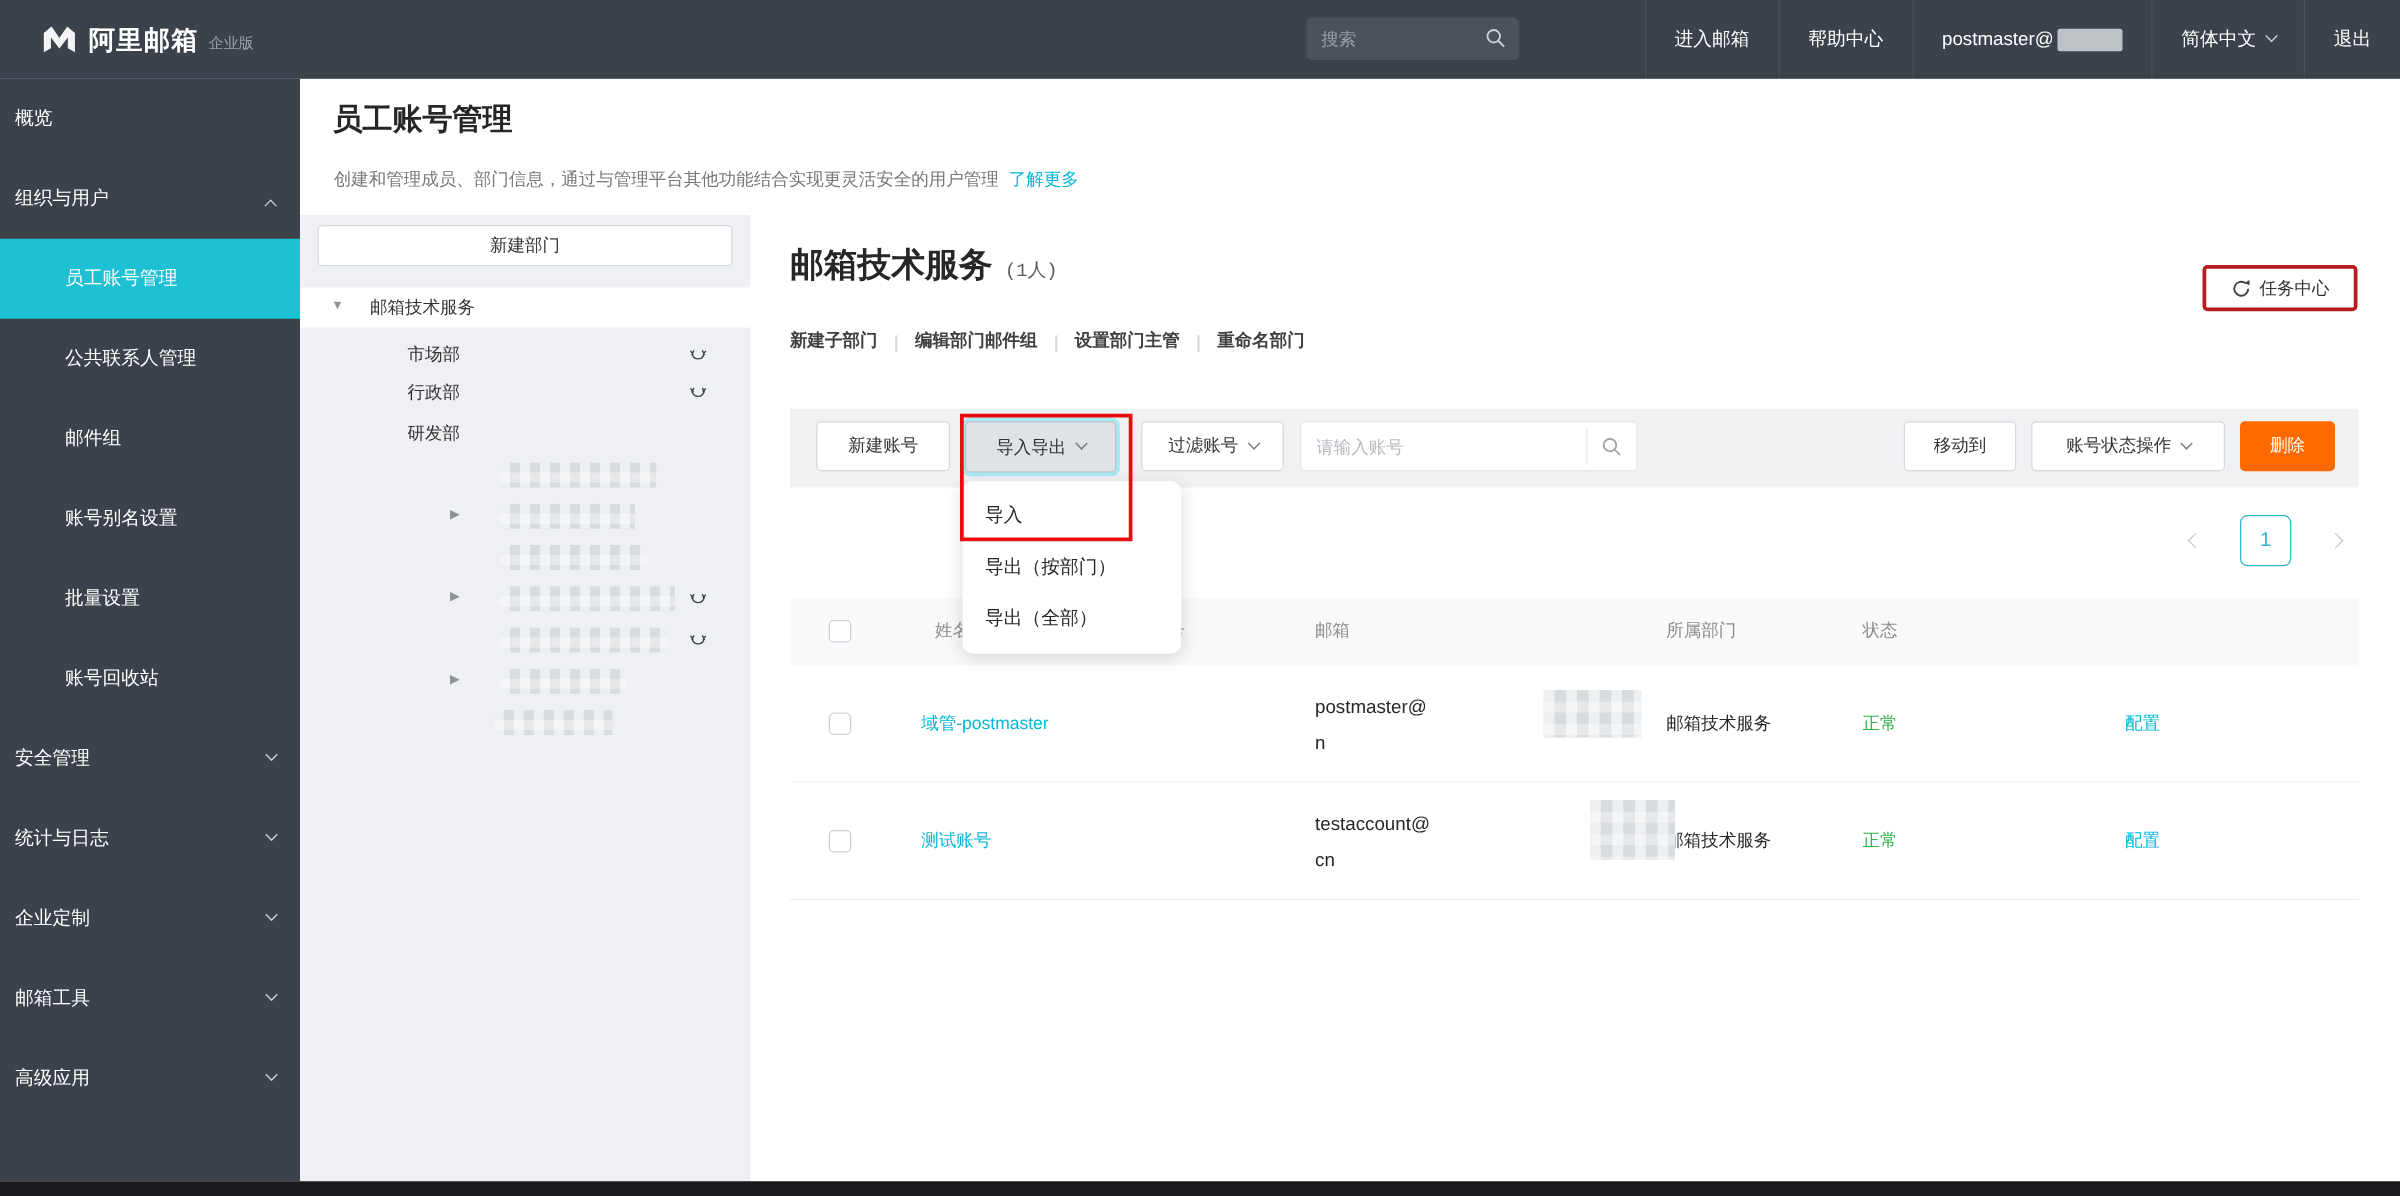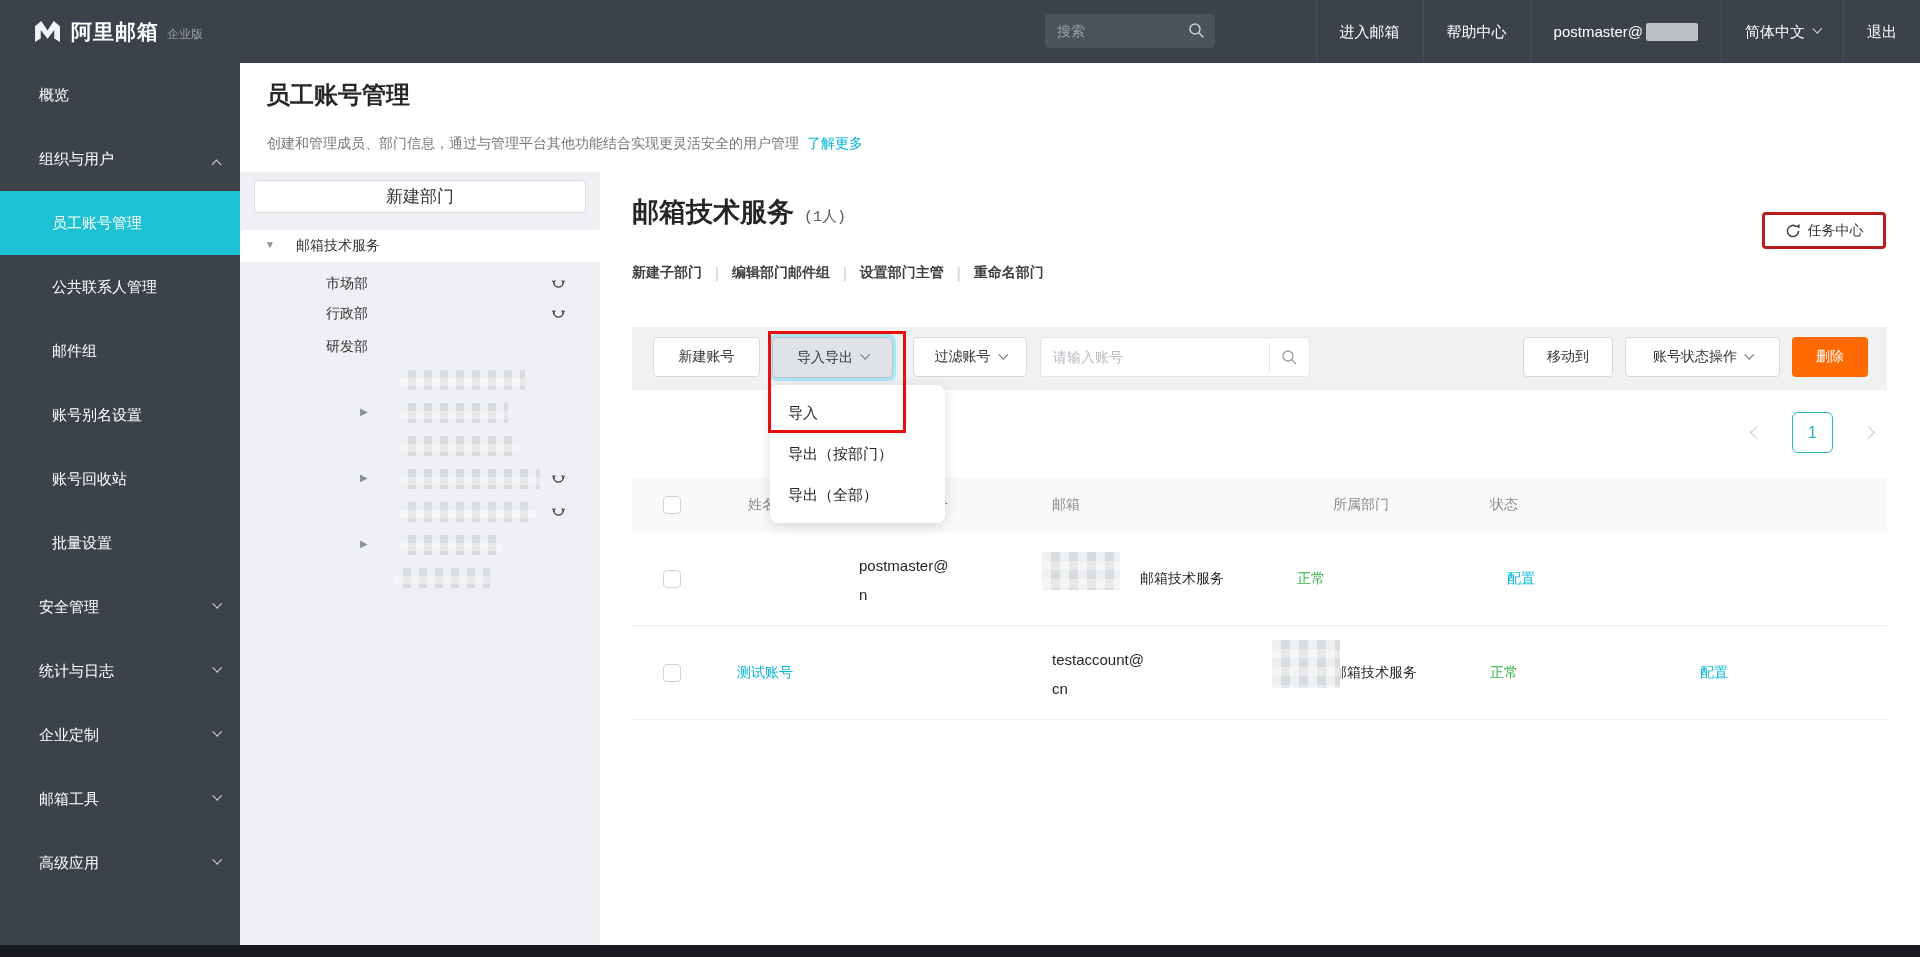--- a/index.html
+++ b/index.html
@@ -18,34 +18,34 @@
   .tb-search svg { position:absolute; right:10px; top:8px; }
   .tb-menu { position:absolute; right:0; top:0; height:63px; display:flex; }
   .tb-item { height:63px; line-height:63px; padding:0 23px; color:#fff; font-size:15px; border-left:1px solid rgba(255,255,255,.08); cursor:pointer; display:flex; align-items:center;text-align:right; }
   .tb-blur { display:inline-block; width:52px; height:18px; background:#bdc2c7; border-radius:2px; margin-left:3px; }
   .chev { display:inline-block; width:7px; height:7px; border-right:1.5px solid #d7dadd; border-bottom:1.5px solid #d7dadd; transform:rotate(45deg) translateY(-1px); margin-left:8px; margin-top:-4px; }
   .chev.dark { border-color:#6d7277; }
   .chev.up { transform:rotate(225deg); margin-top:4px; }
 
   
   .sidebar { position:absolute; left:0; top:63px; width:240px; height:882px; background:#3b424a; z-index:20; }
-  .sb-item { position:relative; height:64px; line-height:64px; color:#fff; font-size:15px; padding-left:39px; cursor:pointer; }
+  .sb-item { position:relative; height:64px; line-height:64px; color:#fff; font-size:15px; padding-left:12px; cursor:pointer; }
   .sb-item.sub { padding-left:52px; }
   .sb-item.active { background:#1ec1d3; }
   .sb-item .chev { position:absolute; right:20px; top:30px; }
 
   
   .pageheader { position:absolute; left:240px; top:63px; width:1680px; height:109px; background:#fff; z-index:10; }
   .ph-title { position:absolute; left:26px; top:16px; font-size:24px; font-weight:600; color:#262626; }
   .ph-desc { position:absolute; left:27px; top:72px; font-size:14px; color:#777; }
   .ph-learn { color:#00b7d9; margin-left:8px; cursor:pointer; }
 
   
   .treepanel { position:absolute; left:240px; top:172px; width:360px; height:773px; background:#eef0f3; z-index:10; }
-  .newdept-btn { position:absolute; left:14px; top:8px; width:332px; height:33px; background:#fff; border:1px solid #d6d9dd; border-radius:4px; font-size:17px; color:#333; text-align:center; line-height:31px; cursor:pointer; }
+  .newdept-btn { position:absolute; left:14px; top:8px; width:332px; height:33px; background:#fff; border:1px solid #d6d9dd; border-radius:4px; font-size:14px; color:#333; text-align:center; line-height:31px; cursor:pointer; }
   .tree-row { position:absolute; left:0; width:360px; height:32px; cursor:pointer; }
   .tree-row.selected { background:#fff; }
   .tr-caret { position:absolute; font-size:10px; color:#8b9196; top:9px; }
   .tr-label { position:absolute; font-size:14px; color:#333; top:7px; }
   .tr-icon { position:absolute; left:310px; top:11px; }
   .tr-blur { position:absolute; top:6px; height:20px; background:#d9dcdf;
              background-image:linear-gradient(90deg, rgba(255,255,255,.55) 50%, transparent 50%),
                               linear-gradient(0deg, rgba(255,255,255,.35) 50%, transparent 50%);
              background-size:16px 16px; }
 
@@ -143,22 +143,22 @@
     </div>
   </div>
 
   <div class="sidebar">
     <div class="sb-item"><span>概览</span></div>
     <div class="sb-item"><span>组织与用户</span><span class="chev up"></span></div>
     <div class="sb-item sub active"><span>员工账号管理</span></div>
     <div class="sb-item sub"><span>公共联系人管理</span></div>
     <div class="sb-item sub"><span>邮件组</span></div>
     <div class="sb-item sub"><span>账号别名设置</span></div>
+    <div class="sb-item sub"><span>批量设置</span></div>
     <div class="sb-item sub"><span>账号回收站</span></div>
-    <div class="sb-item sub"><span>批量设置</span></div>
     <div class="sb-item"><span>安全管理</span><span class="chev"></span></div>
     <div class="sb-item"><span>统计与日志</span><span class="chev"></span></div>
     <div class="sb-item"><span>企业定制</span><span class="chev"></span></div>
     <div class="sb-item"><span>邮箱工具</span><span class="chev"></span></div>
     <div class="sb-item"><span>高级应用</span><span class="chev"></span></div>
   </div>
 
   <div class="pageheader">
     <div class="ph-title">员工账号管理</div>
     <div class="ph-desc">
@@ -292,20 +292,23 @@
         <div class="c4">邮箱</div>
         <div class="c5">所属部门</div>
         <div class="c6">状态</div>
         <div class="c7"></div>
       </div>
 
       <div class="trow tbody-row">
         <div class="c1">
             <span class="checkbox"></span>
           </div>
+        <div class="c2">
+            <span class="link">域管-postmaster</span>
+          </div>
         <div class="c3"></div>
         <div class="c4 email">
           <div>postmaster@</div>
           <div>n</div>
           <span class="em-blur" style="left:195px; top:20px; width:78px; height:38px;"></span>
         </div>
         <div class="c5">邮箱技术服务</div>
         <div class="c6">
             <span class="status-ok">正常</span>
           </div>

